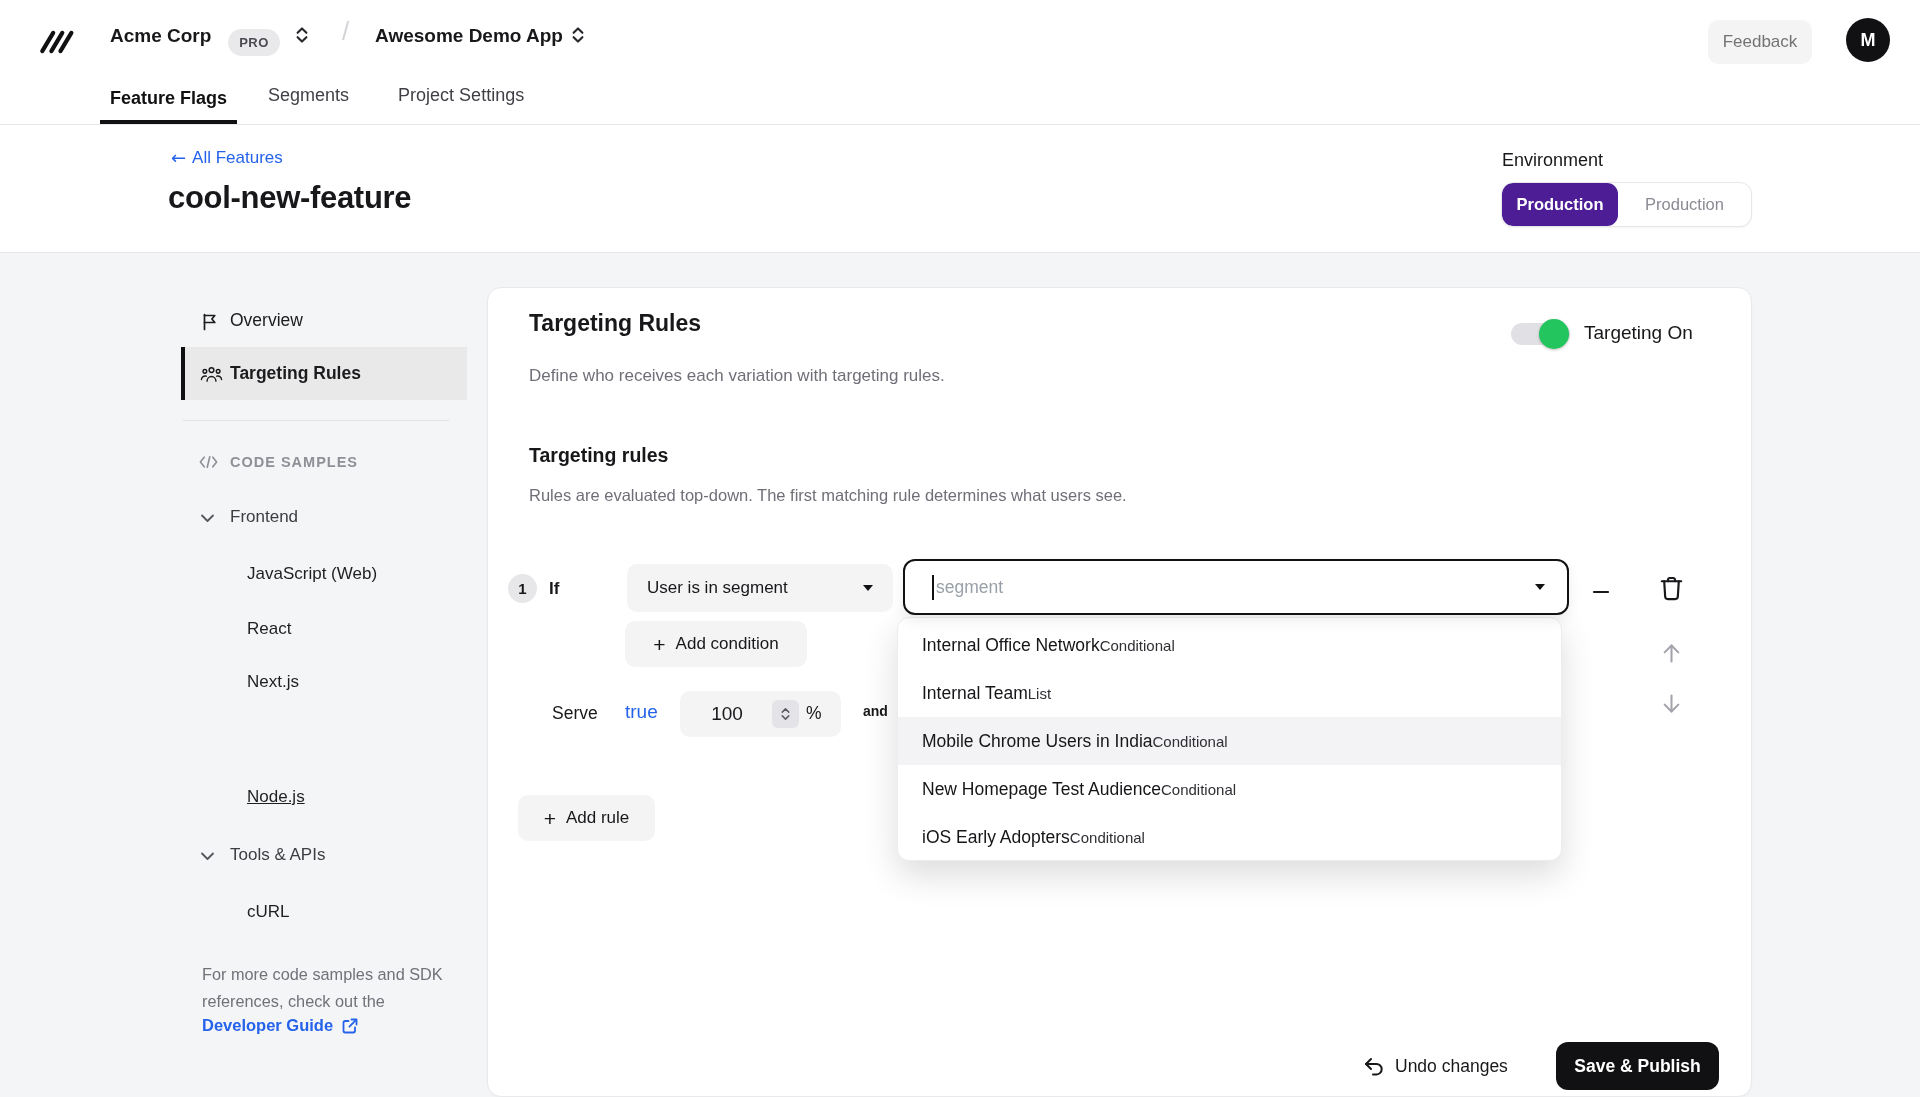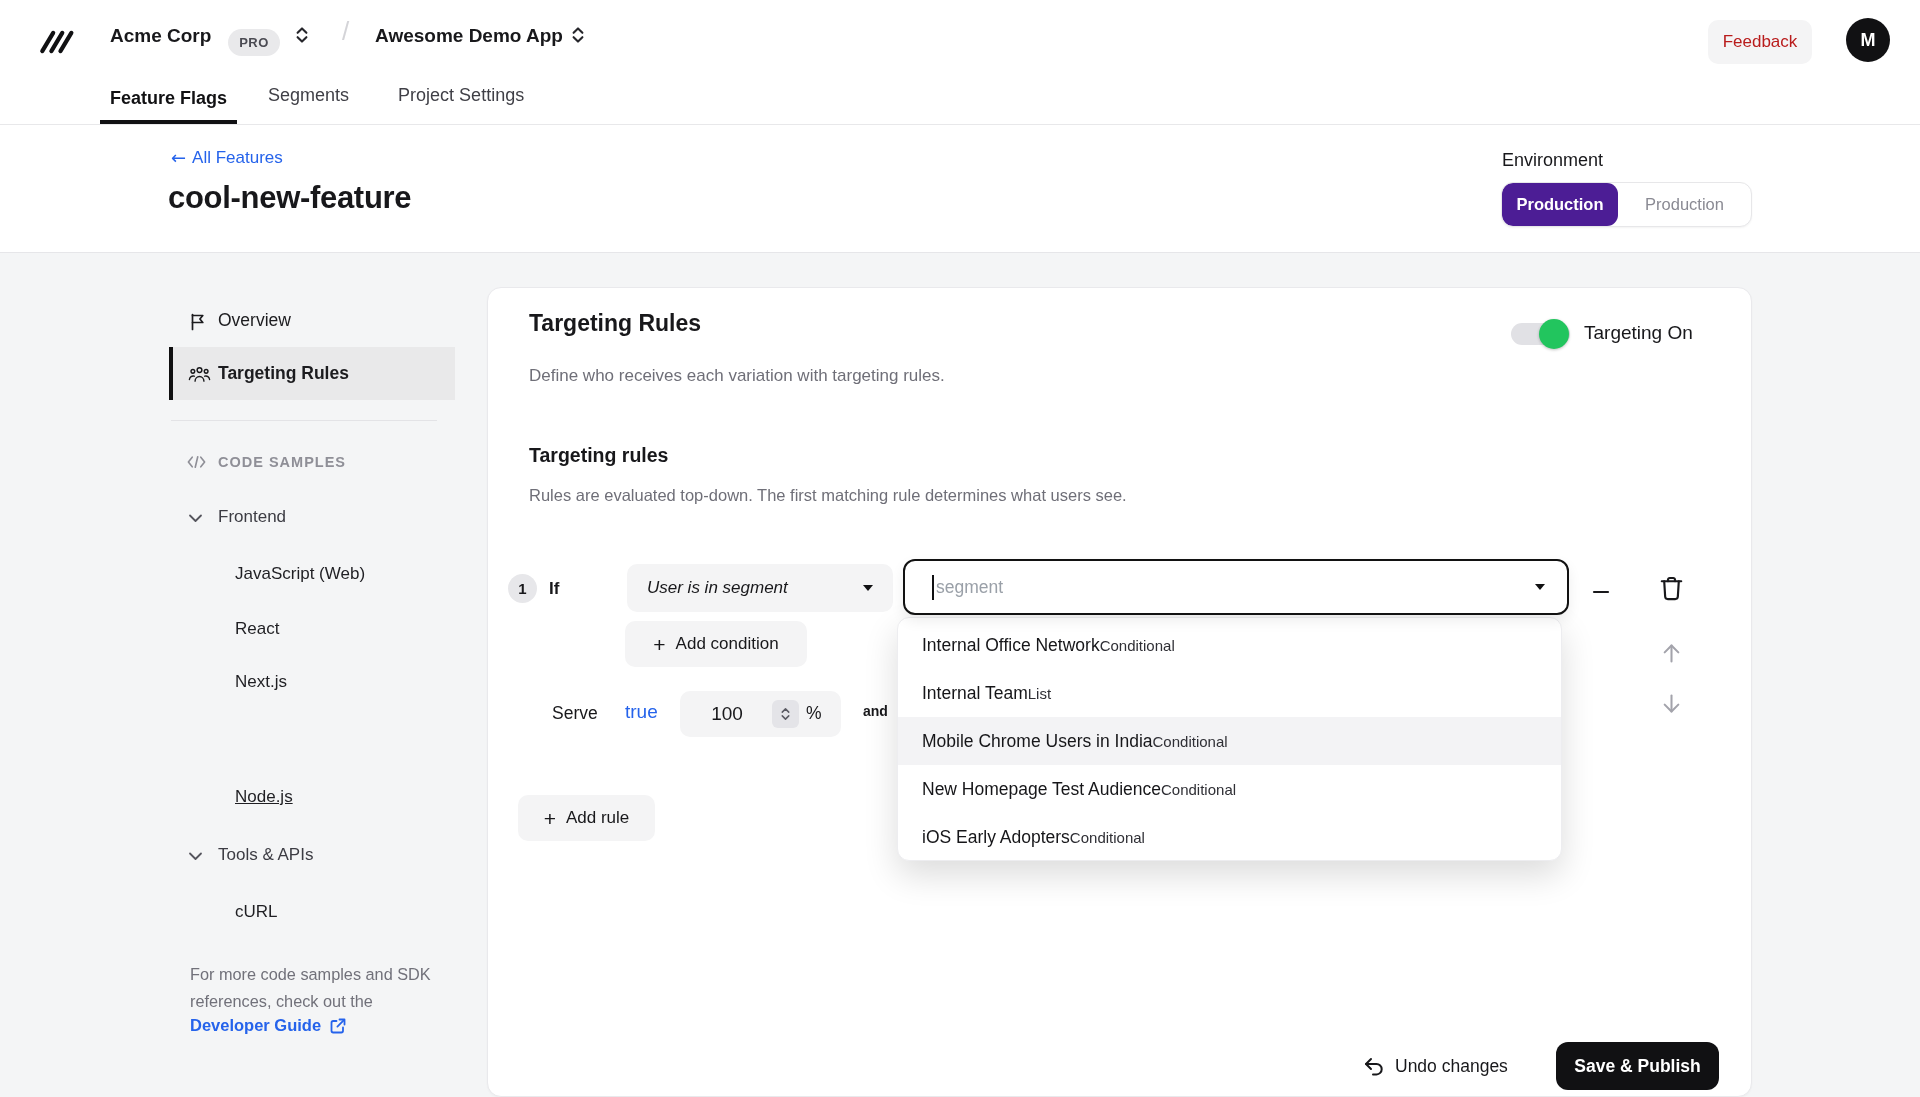--- a/index.html
+++ b/index.html
@@ -8,21 +8,21 @@
   .abs { position:absolute; }
   svg { display:block; }
 
   
   .header { left:0; top:0; width:1920px; height:125px; background:#fff; border-bottom:1px solid #e8e8ea; z-index:30; }
   .org-name { font-size:19px; font-weight:700; }
   .badge-pro { width:52px; height:27px; background:#e9e9eb; border-radius:14px; color:#4b4b53;
                font-size:13px; font-weight:700; letter-spacing:.5px; display:flex; align-items:center; justify-content:center; }
   .crumb-sep { font-size:26px; color:#d4d4d8; font-weight:400; }
   .btn-feedback { width:104px; height:44px; background:#f4f4f5; border-radius:10px; border:none;
-                  font-family:inherit; font-size:17px; font-weight:500; color:#b91c1c; display:flex; align-items:center; justify-content:center; cursor:pointer; }
+                  font-family:inherit; font-size:17px; font-weight:500; color:#737373; display:flex; align-items:center; justify-content:center; cursor:pointer; }
   .avatar { width:44px; height:44px; border-radius:50%; background:#111113; color:#fff; font-size:18px; font-weight:700;
             display:flex; align-items:center; justify-content:center; }
   .tabs { left:100px; bottom:0; display:flex; align-items:flex-end; }
   .tab { font-size:18px; padding-bottom:14px; color:#3f3f46; font-weight:500; border-bottom:4px solid transparent; cursor:pointer; }
   .tab.active { color:#111113; font-weight:700; padding-left:10px; padding-right:10px; border-bottom-color:#111113; padding-bottom:11px; }
 
   
   .page-head { left:0; top:125px; width:1920px; height:128px; background:#fff; border-bottom:1px solid #e6e6e9; z-index:20; }
   .back-link { display:flex; align-items:center; gap:6px; color:#2563eb; font-size:17px; cursor:pointer; }
   .back-arrow { font-family:"DejaVu Sans",sans-serif; font-size:18px; }
@@ -142,21 +142,21 @@
     </div>
     <div class="abs flag-title" style="left:168px; top:55px;">cool-new-feature</div>
 
     <div class="abs env-label" style="left:1502px; top:25px;">Environment</div>
     <div class="abs env-toggle" style="left:1501px; top:57px;">
       <div class="env-seg active" style="width:116px;">Production</div>
       <div class="env-seg inactive" style="width:133px;">Production</div>
     </div>
   </div>
 
-  <div class="abs" style="left:0; top:253px; width:487px; height:844px;">
+  <div class="abs" style="left:12px; top:253px; width:487px; height:844px;">
 
     <div class="abs" style="left:169px; top:49px; width:286px; height:42px;">
       <span class="abs" style="left:19px; top:10px;">
         <svg width="20" height="20" viewBox="0 0 20 20" fill="none" stroke="#1c1c1f" stroke-width="1.7" stroke-linejoin="round" stroke-linecap="round">
           <path d="M4.5 2.5 V17.5"></path>
             <path d="M4.5 3.5 H14.8 L11.9 7 L14.8 10.5 H4.5"></path>
         </svg>
       </span>
       <span class="abs side-label" style="left:49px; top:8px;">Overview</span>
     </div>
@@ -240,21 +240,21 @@
 
   <div class="abs h3" style="left:529px; top:444px; z-index:2;">Targeting rules</div>
   <div class="abs muted" style="left:529px; top:486px; font-size:16.5px; z-index:2;">Rules are evaluated top-down. The first matching rule determines what users see.</div>
 
   <div class="abs rule-card"></div>
 
   <div class="abs rule-badge" style="left:508px; top:574px;">1</div>
   <div class="abs if-label" style="left:549px; top:579px; z-index:2;">If</div>
 
   <div class="abs pill-select" style="left:627px; top:564px; z-index:2;">
-    <span style="flex:1;font-style:italic;">User is in segment</span>
+    <span style="flex:1;">User is in segment</span>
     <span class="caret-down"></span>
   </div>
 
   <div class="abs seg-input-wrap" style="left:903px; top:559px;">
     <div class="text-caret"></div>
     <input class="seg-input" type="text" placeholder="segment" style="">
     <span class="caret-down" style="margin-right:22px;"></span>
   </div>
 
   <button class="abs ghost-btn" style="left:1586px; top:577px; width:30px; height:30px; z-index:2;">

